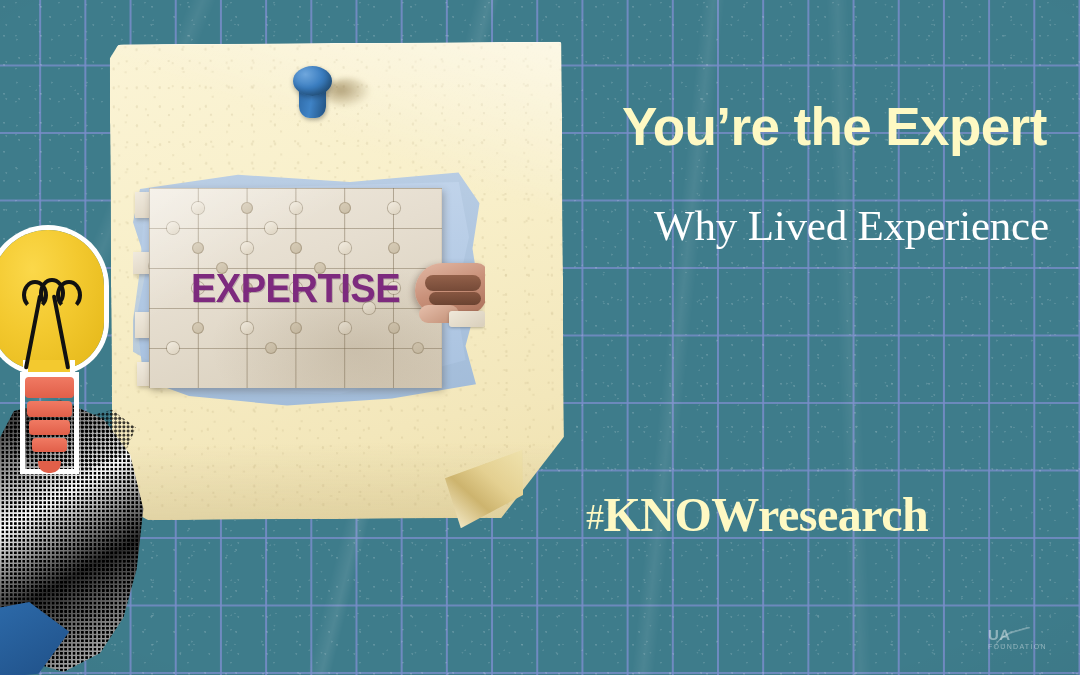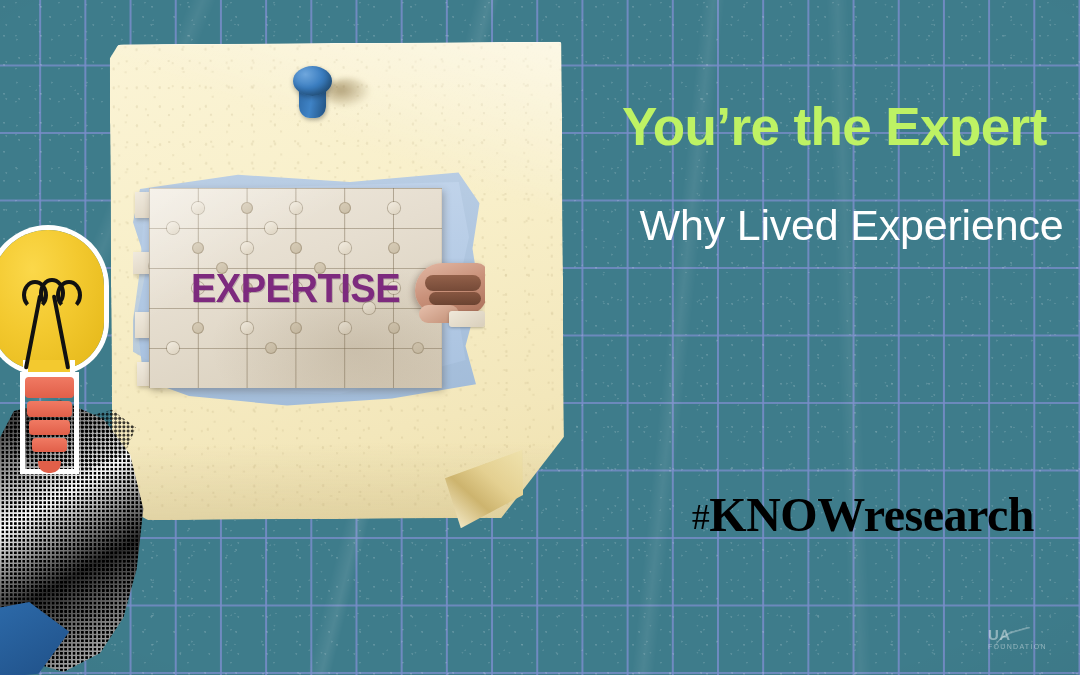--- a/index.html
+++ b/index.html
@@ -202,36 +202,36 @@
     background:linear-gradient(150deg,#2f6fb0,#1f4f86);
     clip-path:polygon(0% 18%, 62% 0%, 96% 38%, 70% 92%, 12% 100%);
     box-shadow:0 0 0 5px #ffffff;
   }
 
   
   .txt{position:absolute;left:586px;top:0;width:494px;height:675px;}
   .headline{
     position:absolute;left:36px;top:99px;white-space:nowrap;
     font-family:"Liberation Sans",sans-serif;
-    font-weight:bold;font-size:53px;line-height:1.05;color:#bef264;
+    font-weight:bold;font-size:53px;line-height:1.05;color:#fef9c3;
     letter-spacing:-.6px;
   }
   .sub{
     position:absolute;left:0;top:199px;width:494px;
-    font-family:Liberation Sans, sans-serif;
+    font-family:Liberation Serif, serif;
     font-weight:300;font-size:43px;line-height:1.25;color:#ffffff;
     text-align:center;letter-spacing:-.2px;
   }
   .sub .l1{display:block;white-space:nowrap;margin-left:37px;}
   .sub .l2{display:block;}
   .sub .l3{display:block;}
   .hashtag{
-    position:absolute;left:8px;top:487px;width:440px;text-align:right;
+    position:absolute;left:0;top:487px;width:440px;text-align:left;
     font-family:"Liberation Serif",serif;
-    font-weight:bold;font-size:48px;color:#000000;letter-spacing:-.5px;
+    font-weight:bold;font-size:48px;color:#fef9c3;letter-spacing:-.5px;
   }
   .hashtag .hsym{font-size:36px;vertical-align:2px;font-weight:normal;}
   .wordmark{
     position:absolute;right:-4px;bottom:24px;width:96px;text-align:left;
     color:rgba(255,255,255,.42);
     font-family:"Liberation Sans",sans-serif;line-height:1.1;
     overflow:hidden;
   }
   .wm-1{font-size:15px;font-weight:bold;letter-spacing:.5px;display:block;}
   .wm-2{font-size:7px;letter-spacing:1.3px;display:block;}

